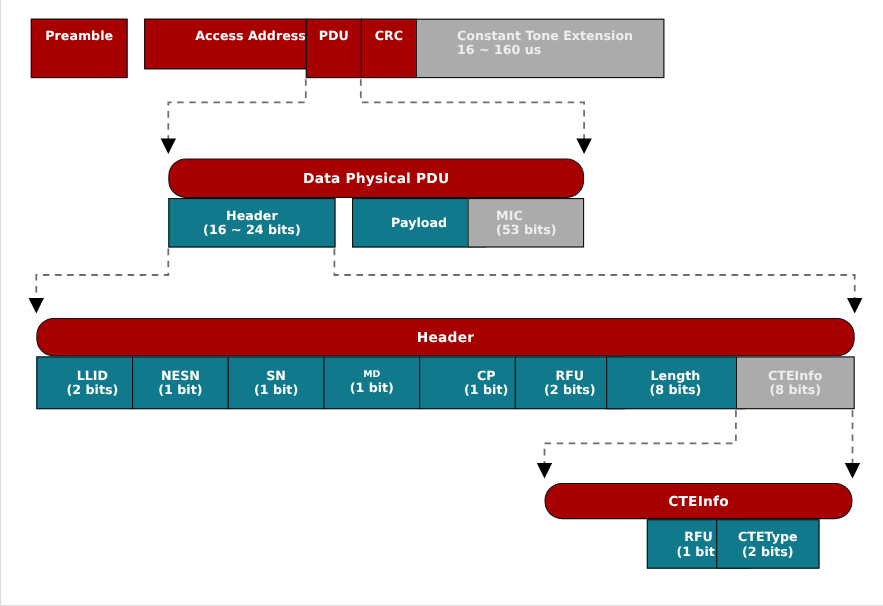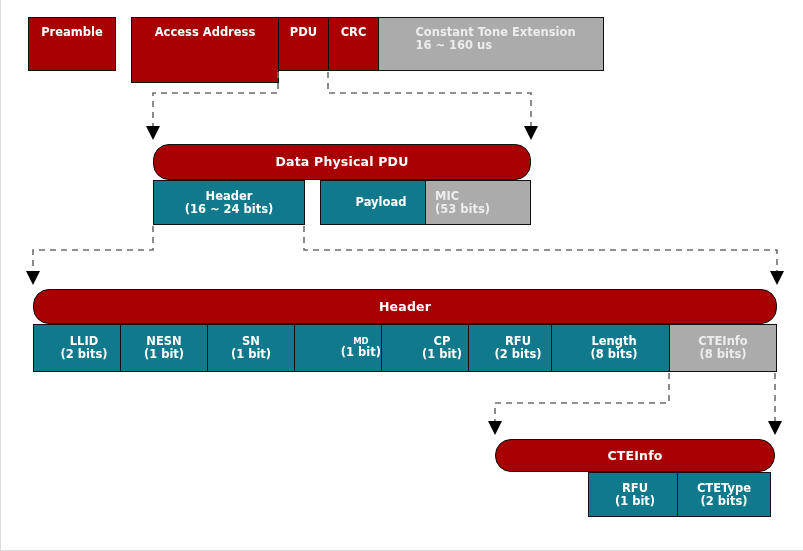--- a/index.html
+++ b/index.html
@@ -85,21 +85,21 @@
 <body>
 
 <div id="canvas">
 
   <div class="cell red topcell ctr" style="left:27px; top:17px; width:88px; height:54px;">
     <span class="stack">
       <span class="lbl">Preamble</span>
     </span>
   </div>
 
-  <div class="cell red topcell ctr" style="left:130px; top:17px; width:148px; height:66px;">
+  <div class="cell red topcell ctr" style="left:130px; top:17px; width:148px; height:46px;justify-content:flex-end;">
     <span class="stack">
       <span class="lbl">Access Address</span>
     </span>
   </div>
 
   <div class="cell red topcell ctr" style="left:277px; top:17px; width:51px; height:54px;">
     <span class="stack">
       <span class="lbl">PDU</span>
     </span>
   </div>
@@ -128,21 +128,21 @@
     </span>
   </div>
 
   <div class="cell teal" style="left:303px; top:180px; width:122px; height:45px;margin-left:16px;">
     <span class="stack">
       <span class="lbl">Payload</span>
     </span>
   </div>
 
   <div class="cell gray" style="left:424px; top:180px; width:106px; height:45px; justify-content:flex-start; padding-left:9px;">
-    <span class="stack" style="text-align:left;">
+    <span class="stack" style="text-align:left;margin-left:16px;">
       <span class="lbl">MIC</span>
       <span class="sub">(53 bits)</span>
     </span>
   </div>
 
   <div class="cell red title-bar" style="left:32px; top:289px; width:744px; height:35px;">
     <span>Header</span>
   </div>
 
   <div class="cell teal" style="left:32px; top:324px; width:88px; height:48px;padding-left:14px;">
@@ -159,21 +159,21 @@
     </span>
   </div>
 
   <div class="cell teal" style="left:206px; top:324px; width:88px; height:48px;">
     <span class="stack">
       <span class="lbl">SN</span>
       <span class="sub">(1 bit)</span>
     </span>
   </div>
 
-  <div class="cell teal" style="left:293px; top:324px; width:88px; height:48px;justify-content:flex-end;">
+  <div class="cell teal" style="left:293px; top:324px; width:88px; height:48px;">
     <span class="stack">
       <span class="lbl small">MD</span>
       <span class="sub">(1 bit)</span>
     </span>
   </div>
 
   <div class="cell teal" style="left:380px; top:324px; width:88px; height:48px;padding-left:34px;">
     <span class="stack">
       <span class="lbl">CP</span>
       <span class="sub">(1 bit)</span>
@@ -206,21 +206,21 @@
   </div>
 
 
   <div class="cell teal" style="left:587px; top:472px; width:94px; height:45px;">
     <span class="stack">
       <span class="lbl">RFU</span>
       <span class="sub">(1 bit)</span>
     </span>
   </div>
 
-  <div class="cell teal" style="left:676px; top:472px; width:94px; height:45px;">
+  <div class="cell teal" style="left:650px; top:472px; width:94px; height:45px;">
     <span class="stack">
       <span class="lbl">CTEType</span>
       <span class="sub">(2 bits)</span>
     </span>
   </div>
 
   <svg class="links" viewBox="0 0 803 551">
 
     <path class="dash" d="M 277 72 L 277 93 L 152 93 L 152 127"></path>
     <path class="dash" d="M 327 72 L 327 93 L 530 93 L 530 127"></path>

